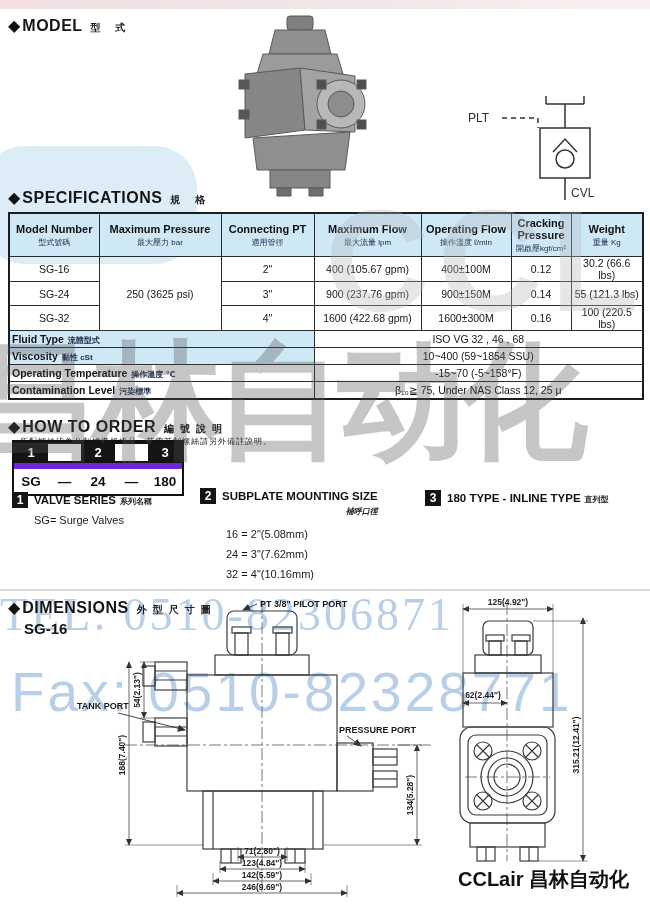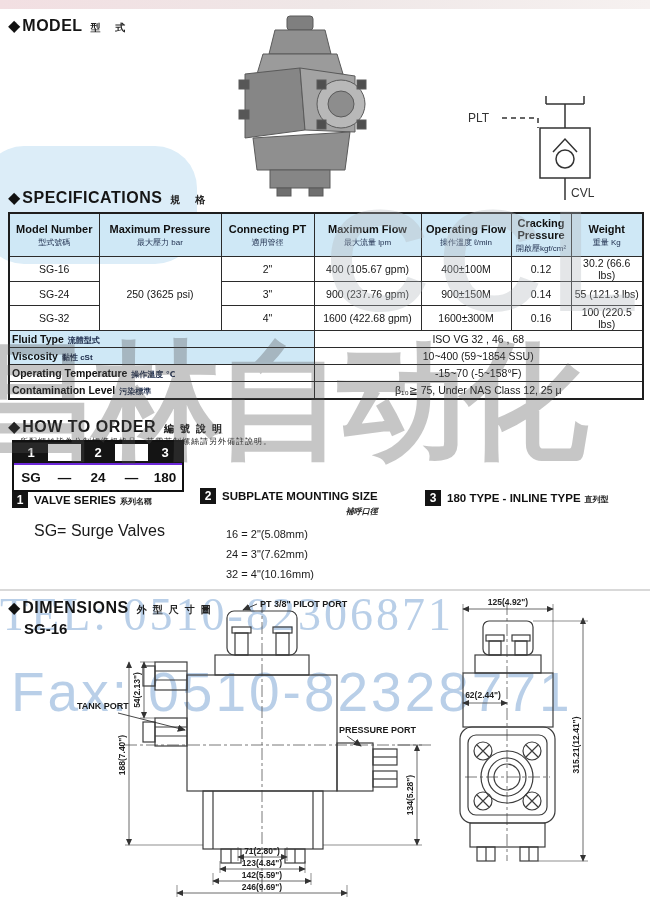--- a/index.html
+++ b/index.html
@@ -21,28 +21,28 @@
   td.plabel{font-size:10.5px;font-weight:bold;color:#101010;}
   td.plabel .cn{font-size:8px;font-weight:bold;color:#1b2a4a;margin-left:4px;}
   td.blue{background:#cfe8f6;}
   .note{position:absolute;left:10px;top:390px;font-size:11.5px;font-weight:bold;color:#111;z-index:2;}
   .note-cn{position:absolute;left:20px;top:405px;font-size:8px;color:#222;z-index:2;letter-spacing:1px;margin-top:31px;}
   
   .ordbox{position:absolute;left:12px;top:440px;width:168px;border:2px solid #111;z-index:4;background:#fff;}
   .ordrow1{display:flex;height:21px;}
   .ordrow1 .b{background:#141414;color:#fff;font-weight:bold;font-size:13px;display:flex;align-items:center;justify-content:center;}
   .ordrow1 .w{background:#fff;border-top:2px solid #141414;border-bottom:2px solid #141414;}
-  .ordrow2{display:flex;height:25px;border-top:2px solid #6d28d9;align-items:center;font-weight:bold;font-size:13.5px;color:#111;justify-content:flex-end;}
+  .ordrow2{display:flex;height:25px;border-top:6px solid #6d28d9;align-items:center;font-weight:bold;font-size:13.5px;color:#111;justify-content:flex-end;}
   .ordrow2 span{display:flex;justify-content:center;}
   .itm{position:absolute;z-index:4;}
   .itm .hd{display:flex;align-items:flex-start;}
   .numsq{width:16px;height:16px;background:#141414;color:#fff;font-weight:bold;font-size:12px;display:flex;align-items:center;justify-content:center;margin-right:6px;flex:none;}
   .itm .ttl{font-size:11.5px;font-weight:bold;color:#111;line-height:16px;text-align:right;}
   .itm .ttl .cn{font-size:8px;color:#222;margin-left:4px;}
-  .itm .sub{font-size:16px;color:#1a1a1a;margin:12px 0 0 22px;}
+  .itm .sub{font-size:11px;color:#1a1a1a;margin:4px 0 0 22px;}
   .itm .opt{font-size:11px;color:#1a1a1a;margin:8px 0 0 26px;}
   .divider{position:absolute;left:0;top:589px;width:650px;border-top:2px solid #d9d9d9;z-index:1;}
   .dimmodel{position:absolute;left:24px;top:620px;font-size:15px;font-weight:bold;color:#111;z-index:4;}
   
   .wm-blob{position:absolute;left:-18px;top:146px;width:215px;height:118px;background:#dcedf8;border-radius:42px;z-index:0;}
   .wm-tel{position:absolute;left:0px;top:588px;font-family:"Liberation Serif","DejaVu Serif",serif;font-size:46px;color:rgba(128,168,214,.55);letter-spacing:3px;white-space:nowrap;z-index:1;}
   .wm-fax{position:absolute;left:4px;top:660px;font-family:Liberation Sans, sans-serif;font-size:55px;color:rgba(128,168,214,.55);letter-spacing:3px;white-space:nowrap;z-index:1;margin-left:7px;}
   .wm-gray1{position:absolute;left:325px;top:178px;font-size:145px;font-weight:bold;color:rgba(178,184,190,.35);letter-spacing:8px;z-index:6;pointer-events:none;white-space:nowrap;}
   .wm-gray2{position:absolute;left:-28px;top:316px;font-size:128px;font-weight:bold;color:rgba(82,82,82,.33);letter-spacing:-6px;z-index:6;pointer-events:none;white-space:nowrap;}
   .brand{position:absolute;left:458px;top:866px;font-size:20px;font-weight:600;color:#111;z-index:4;white-space:nowrap;}
@@ -354,13 +354,14 @@
       <path d="M18 9 V78 M108 9 V78" stroke-width=".6"></path>
       <path d="M18 108 H62" marker-start="url(#asS)" marker-end="url(#aeS)"></path>
       <path d="M138 23 V266" marker-start="url(#asS)" marker-end="url(#aeS)"></path>
       <path d="M88 26 H143 M93 266 H143" stroke-width=".6"></path>
     </g>
     <text x="63" y="10" class="dtxt" text-anchor="middle">125(4.92")</text>
     <text x="38" y="103" class="dtxt" text-anchor="middle">62(2.44")</text>
     <text x="134" y="150" class="dtxt" text-anchor="middle" transform="rotate(-90 134 150)">315.21(12.41")</text>
   </svg>
 
+  <div class="brand">CCLair 昌林自动化</div>
 </div>
 
 </body></html>

